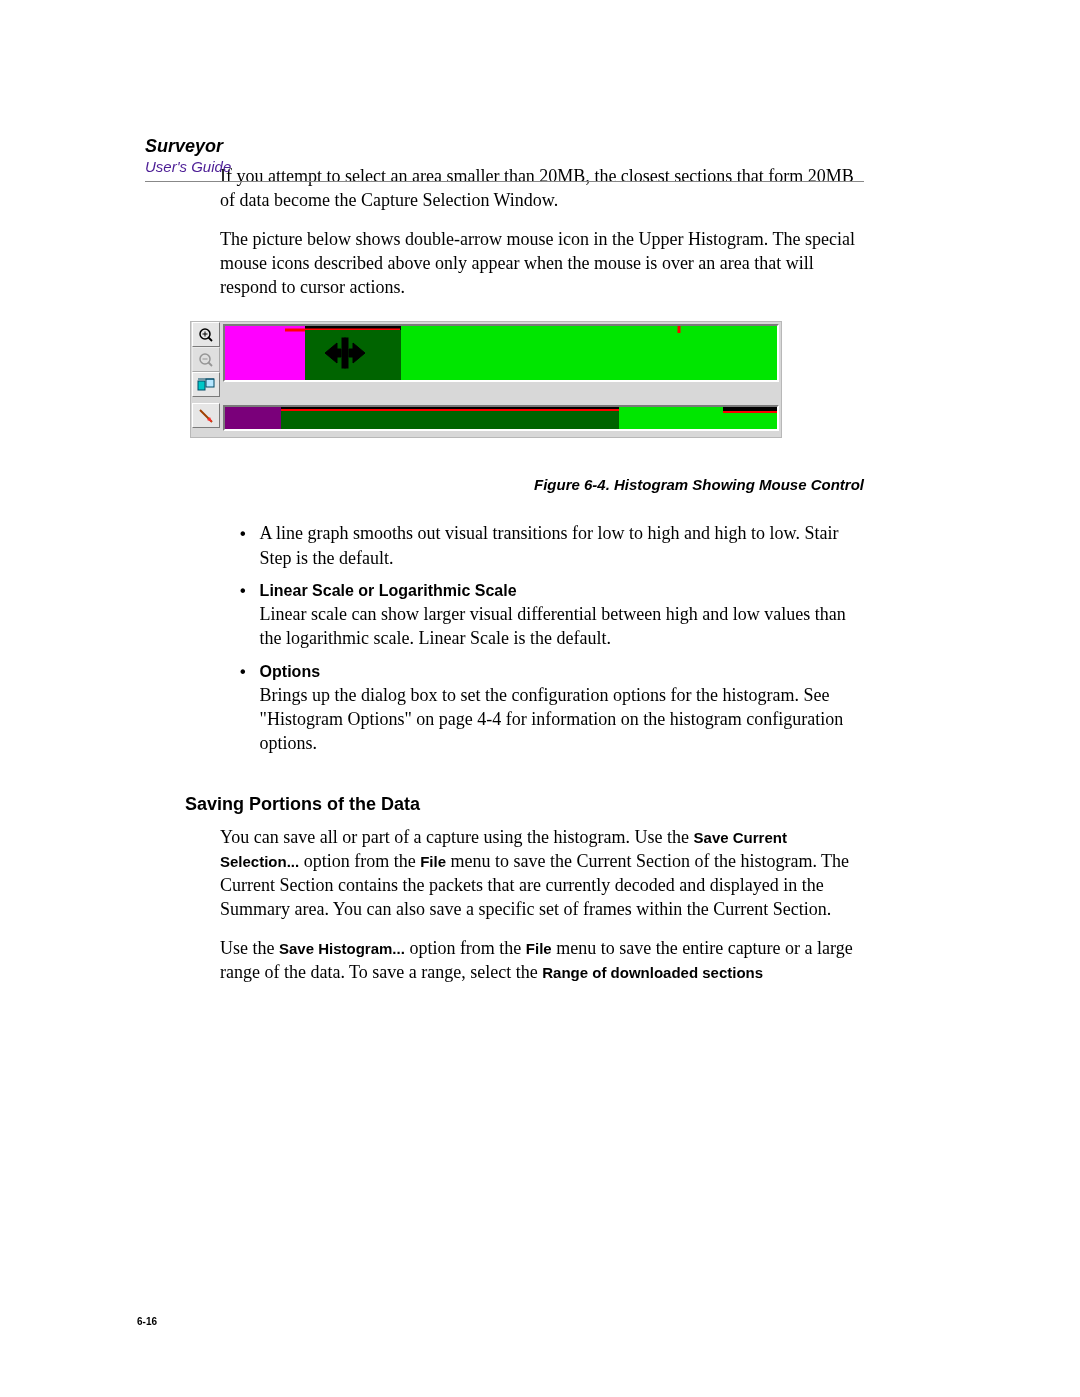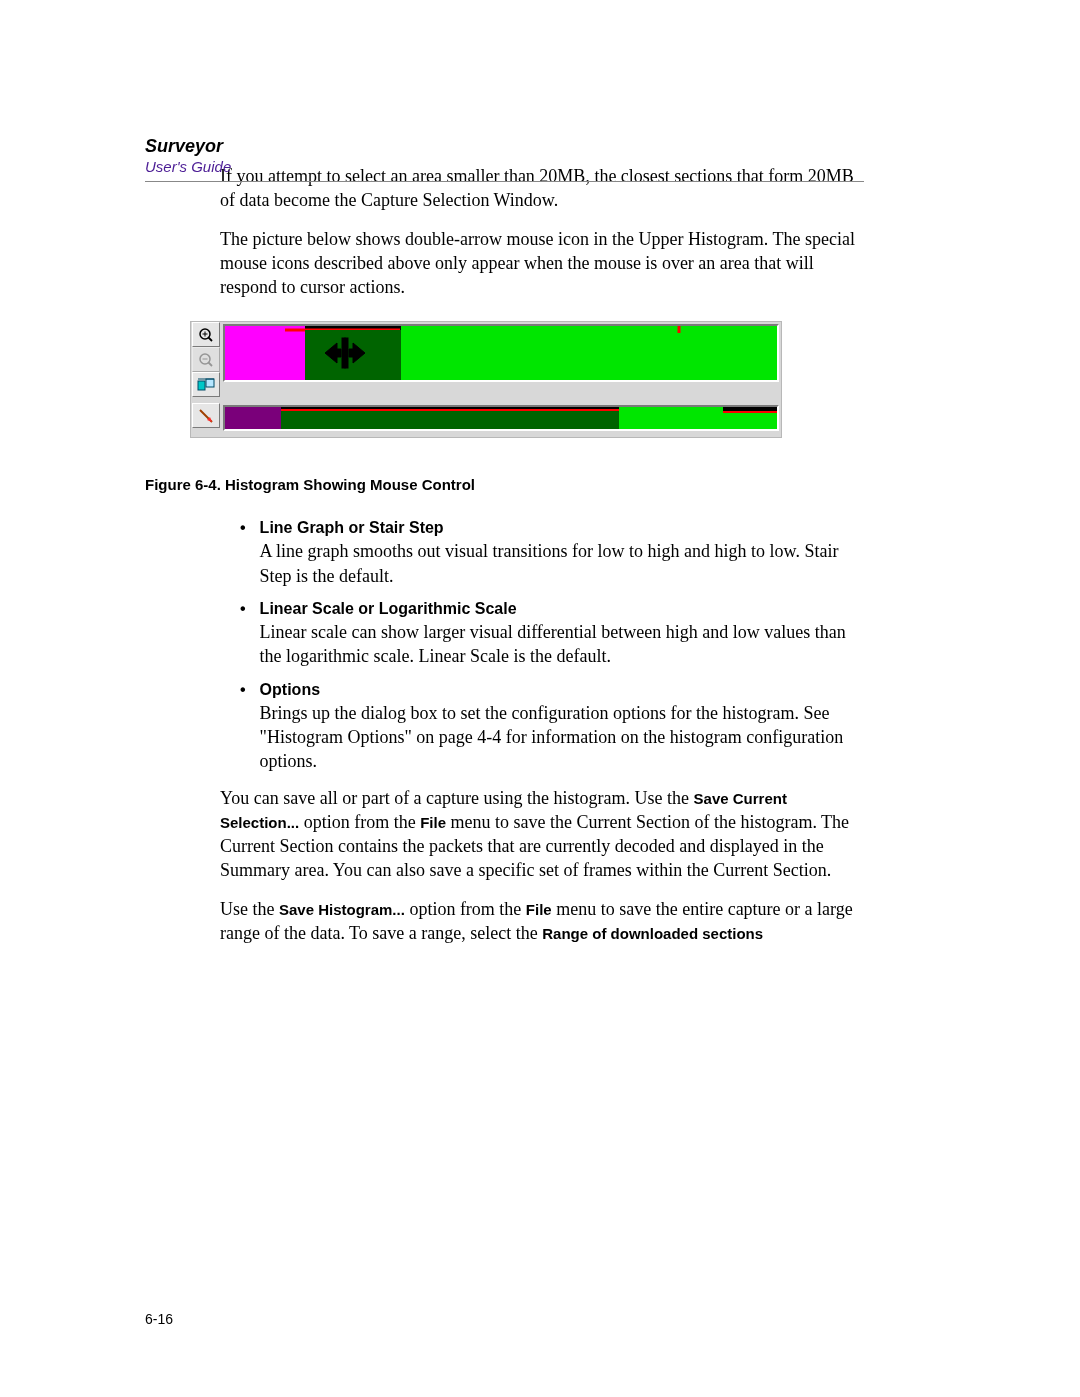--- a/index.html
+++ b/index.html
@@ -62,23 +62,24 @@
   p {
     font-size: 18px;
     line-height: 1.35;
     margin: 0 0 14px 0;
   }
 
   .figure-caption {
     font-family: Arial, Helvetica, sans-serif;
     font-weight: bold;
     font-size: 15px;
-    text-align: left;
+    text-align: right;
     margin-top: 38px;
     margin-bottom: 26px;
+    font-style: italic;
   }
 
   .section-sub {
     font-family: Arial, Helvetica, sans-serif;
     font-size: 18px;
     font-weight: normal;
     margin: 12px 0 10px 30px;
   }
   .section-main {
     font-family: Arial, Helvetica, sans-serif;
@@ -100,24 +101,25 @@
   }
 
   .inline-bold {
     font-family: Arial, Helvetica, sans-serif;
     font-weight: bold;
     font-size: 15px;
   }
 
   .pg-num {
     position: absolute;
-    left: 145px;
+    left: 137px;
     bottom: 70px;
     font-family: Arial, Helvetica, sans-serif;
-    font-size: 14px;
+    font-size: 10px;
+    font-weight: bold;
   }
 
   
   .histogram {
     margin-top: 22px;
     margin-left: 45px;
     width: 590px;
     background: #d8d8d8;
     border: 1px solid #b8b8b8;
     padding-bottom: 4px;
@@ -273,40 +275,40 @@
     </div>
 
     <div class="figure-caption">Figure 6-4.  Histogram Showing Mouse Control</div>
 
 
 
     <div class="list-indent">
       <div class="bullet-row">
         <div class="bt">•</div>
         <div style="flex:1;">
-          <div class="bullet-title">Line Graph or Stair Step</div>
           <div class="bullet-body">A line graph smooths out visual transitions for low to high and high to low. Stair Step is the default.</div>
         </div>
       </div>
       <div class="bullet-row">
         <div class="bt">•</div>
         <div style="flex:1;">
           <div class="bullet-title">Linear Scale or Logarithmic Scale</div>
           <div class="bullet-body">Linear scale can show larger visual differential between high and low values than the logarithmic scale. Linear Scale is the default.</div>
         </div>
       </div>
       <div class="bullet-row">
         <div class="bt">•</div>
         <div style="flex:1;">
           <div class="bullet-title">Options</div>
           <div class="bullet-body">Brings up the dialog box to set the configuration options for the histogram. See "Histogram Options" on page 4-4 for information on the histogram configuration options.</div>
         </div>
       </div>
     </div>
 
+    <div class="section-main">Saving Portions of the Data</div>
 
     <p class="body-indent">
       <span>You can save all or part of a capture using the histogram. Use the </span><span class="inline-bold">Save Current Selection...</span><span> option from the </span><span class="inline-bold">File</span><span> menu to save the Current Section of the histogram. The Current Section contains the packets that are currently decoded and displayed in the Summary area. You can also save a specific set of frames within the Current Section.</span>
     </p>
 
     <p class="body-indent">
       <span>Use the </span><span class="inline-bold">Save Histogram...</span><span> option from the </span><span class="inline-bold">File</span><span> menu to save the entire capture or a large range of the data. To save a range, select the </span><span class="inline-bold">Range of downloaded sections</span>
     </p>
 
   </div>

